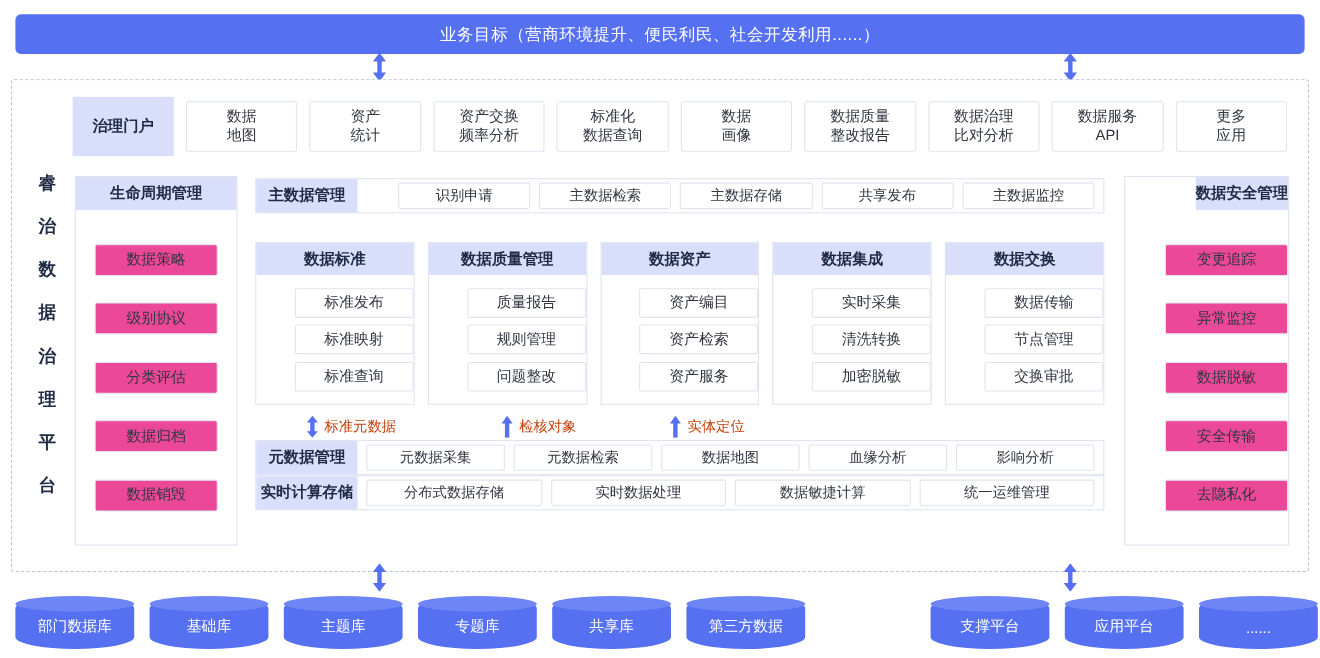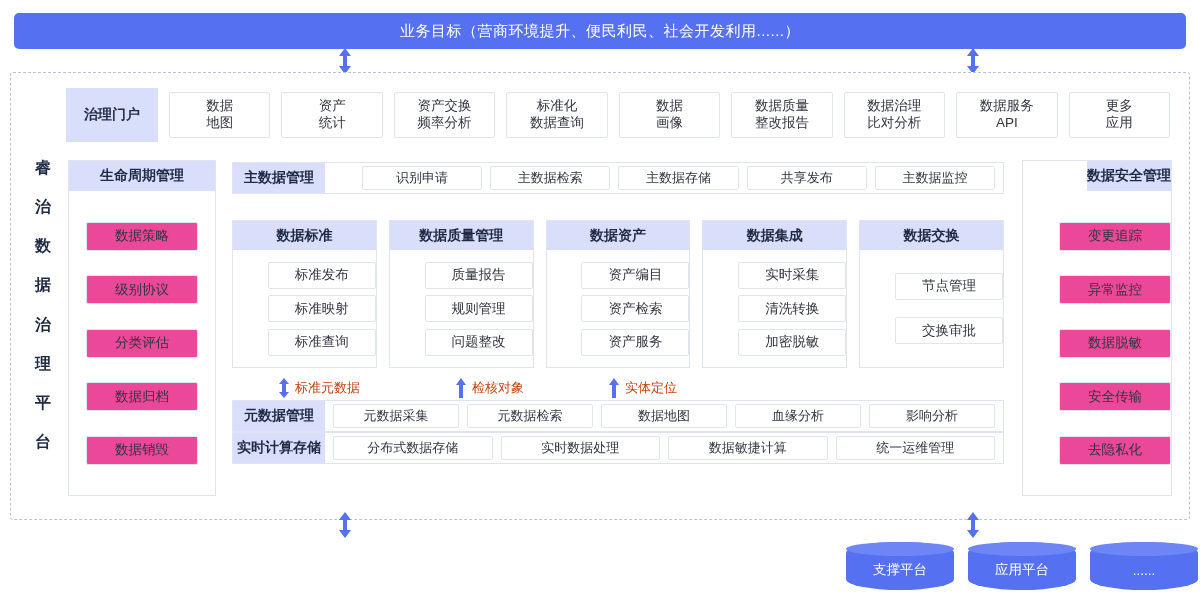--- a/index.html
+++ b/index.html
@@ -316,20 +316,21 @@
       <div class="cap-head">数据集成</div>
       <div class="cap-body">
         <div class="cap-chip">实时采集</div>
         <div class="cap-chip">清洗转换</div>
         <div class="cap-chip">加密脱敏</div>
       </div>
     </div>
     <div class="cap-col">
       <div class="cap-head">数据交换</div>
       <div class="cap-body">
+        <div class="cap-chip">数据传输</div>
         <div class="cap-chip">节点管理</div>
         <div class="cap-chip">交换审批</div>
       </div>
     </div>
   </div>
 
   <div class="anno" style="left:278px; top:378px;">
     <svg width="12" height="20" viewBox="0 0 12 20">
         <path d="M6 0 L11 6 L8 6 L8 14 L11 14 L6 20 L1 14 L4 14 L4 6 L1 6 Z" fill="#5570f1"></path>
       </svg>
@@ -379,20 +380,40 @@
     <svg width="16" height="26" viewBox="0 0 16 26">
         <path d="M8 0 L14 8 L10 8 L10 18 L14 18 L8 26 L2 18 L6 18 L6 8 L2 8 Z" fill="#5570f1"></path>
       </svg>
   </div>
   <div class="arrow" style="left:965px; top:512px; height:26px;">
     <svg width="16" height="26" viewBox="0 0 16 26">
         <path d="M8 0 L14 8 L10 8 L10 18 L14 18 L8 26 L2 18 L6 18 L6 8 L2 8 Z" fill="#5570f1"></path>
       </svg>
   </div>
 
+  <div class="cyl-group left">
+    <div class="cyl">
+        <span>部门数据库</span>
+      </div>
+    <div class="cyl">
+        <span>基础库</span>
+      </div>
+    <div class="cyl">
+        <span>主题库</span>
+      </div>
+    <div class="cyl">
+        <span>专题库</span>
+      </div>
+    <div class="cyl">
+        <span>共享库</span>
+      </div>
+    <div class="cyl">
+        <span>第三方数据</span>
+      </div>
+  </div>
 
   <div class="cyl-group right">
     <div class="cyl">
         <span>支撑平台</span>
       </div>
     <div class="cyl">
         <span>应用平台</span>
       </div>
     <div class="cyl">
         <span>......</span>

